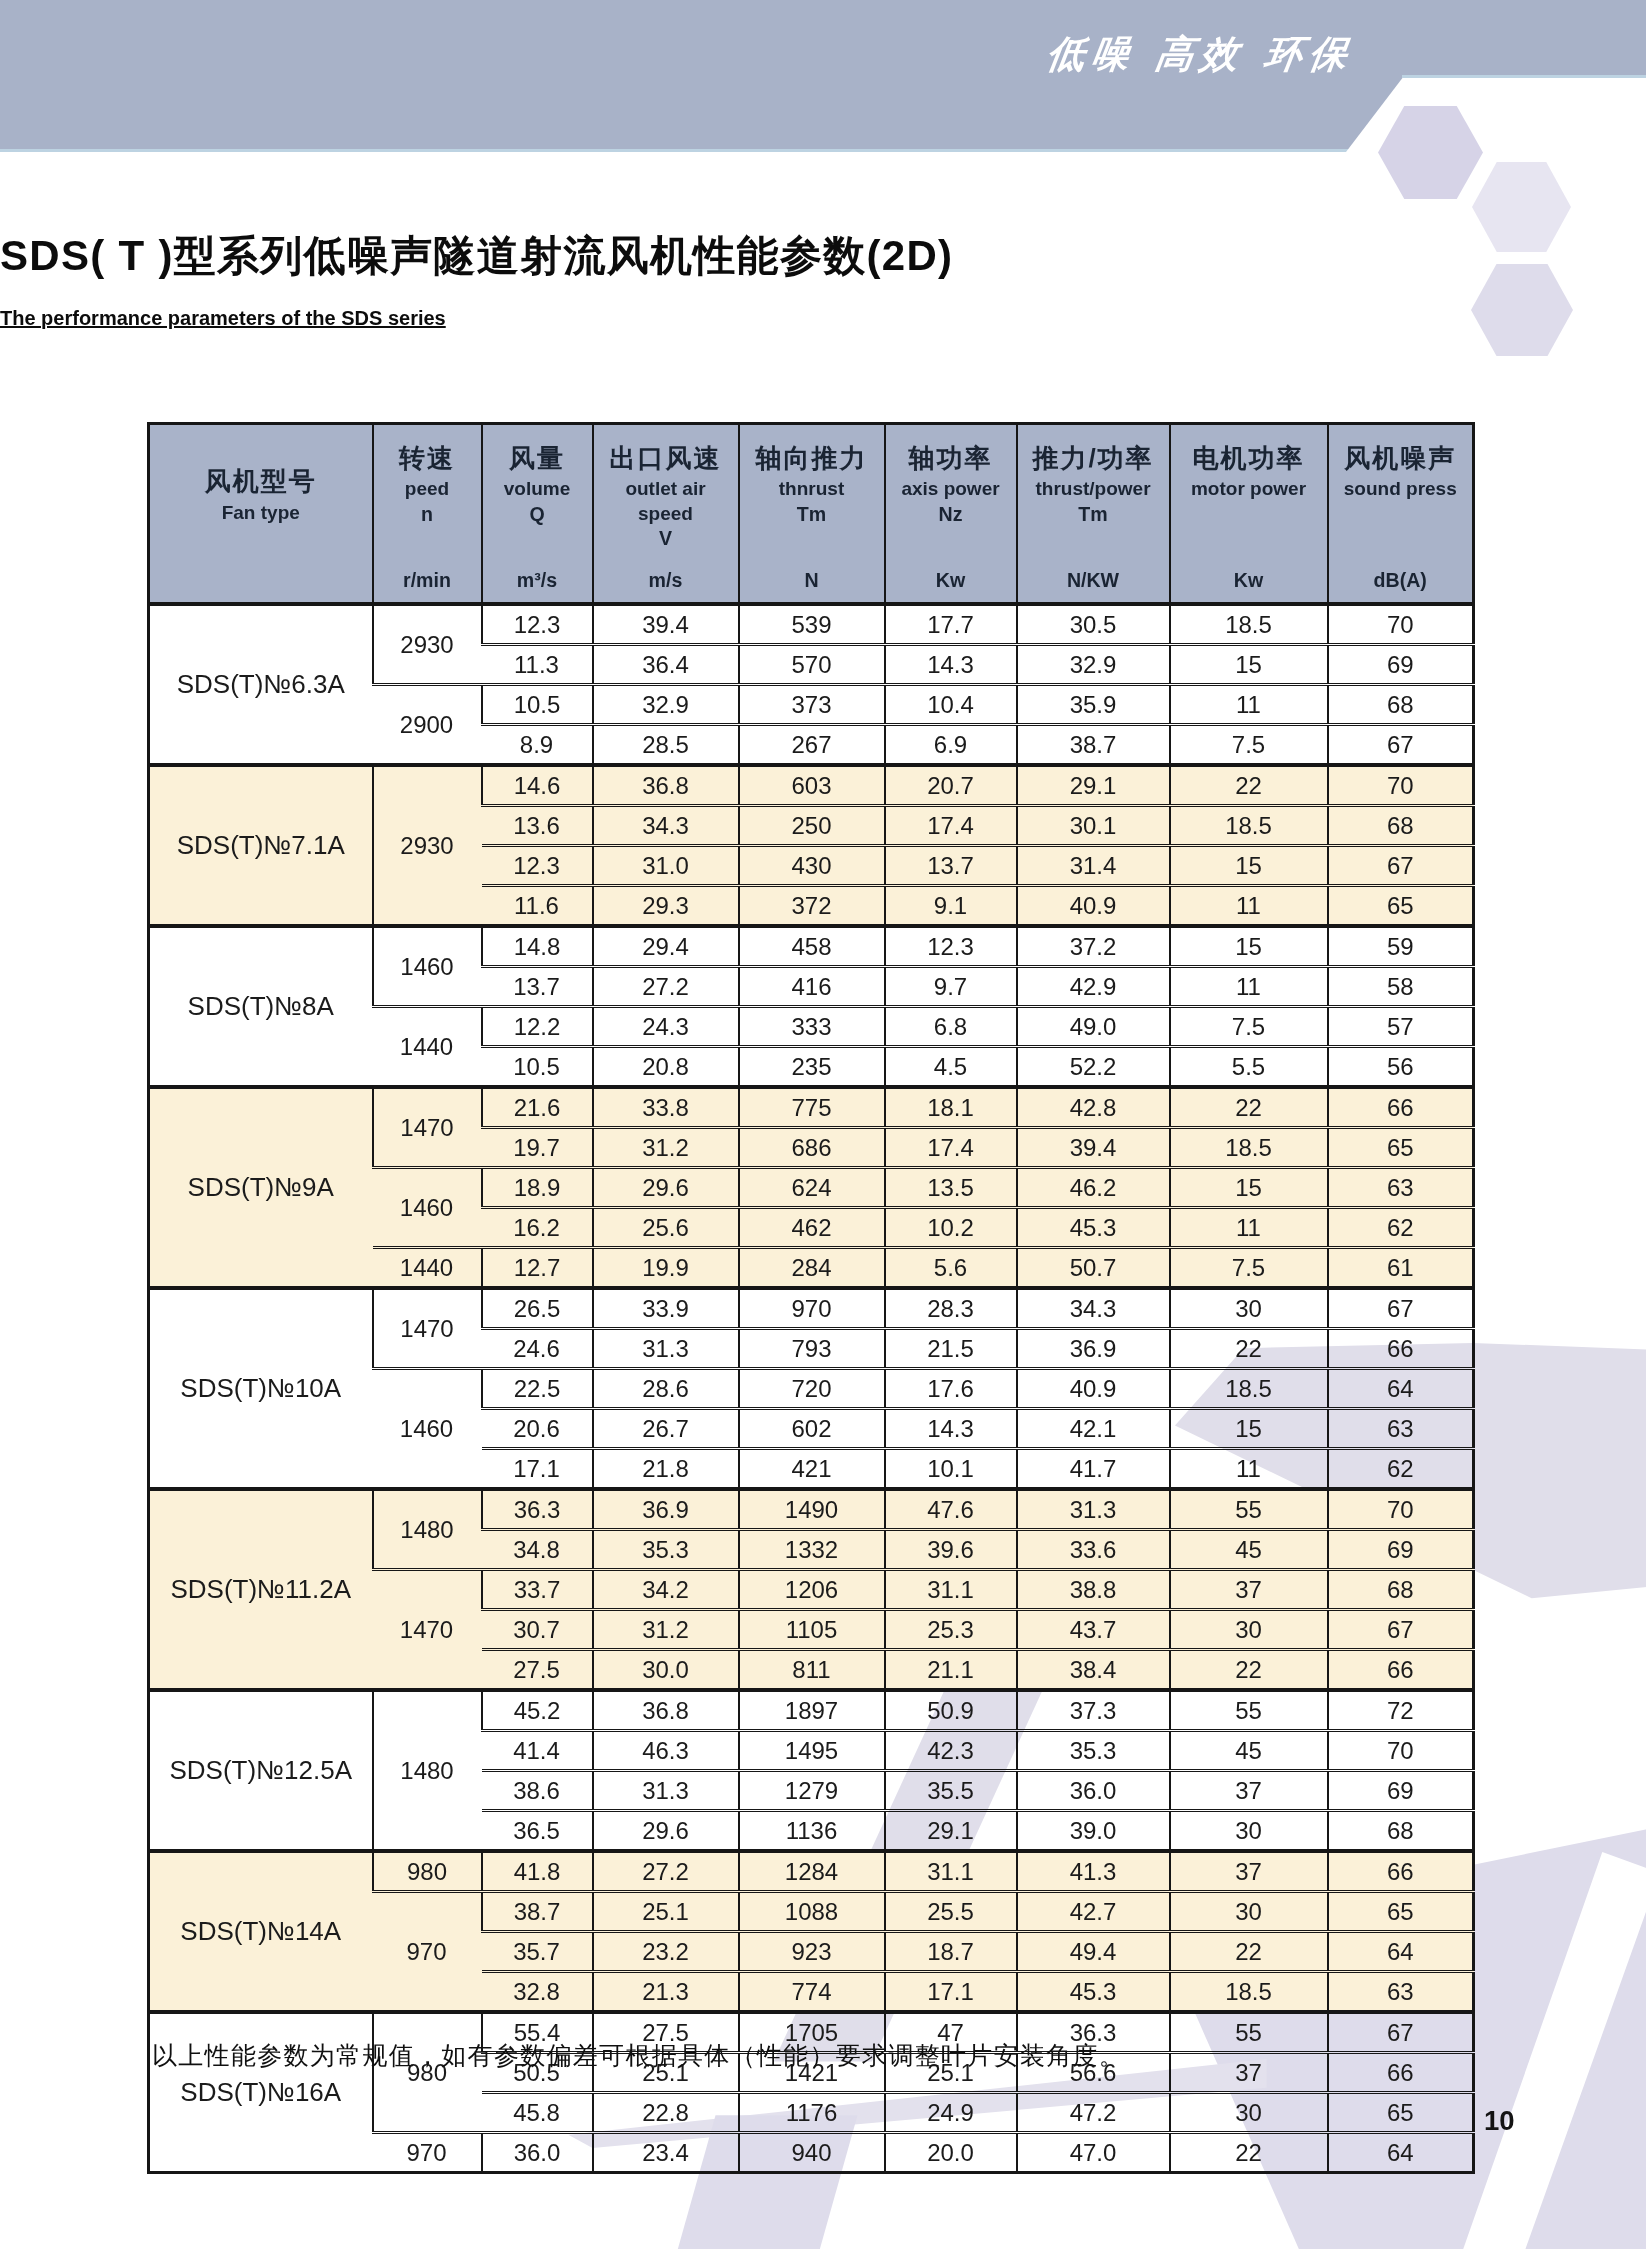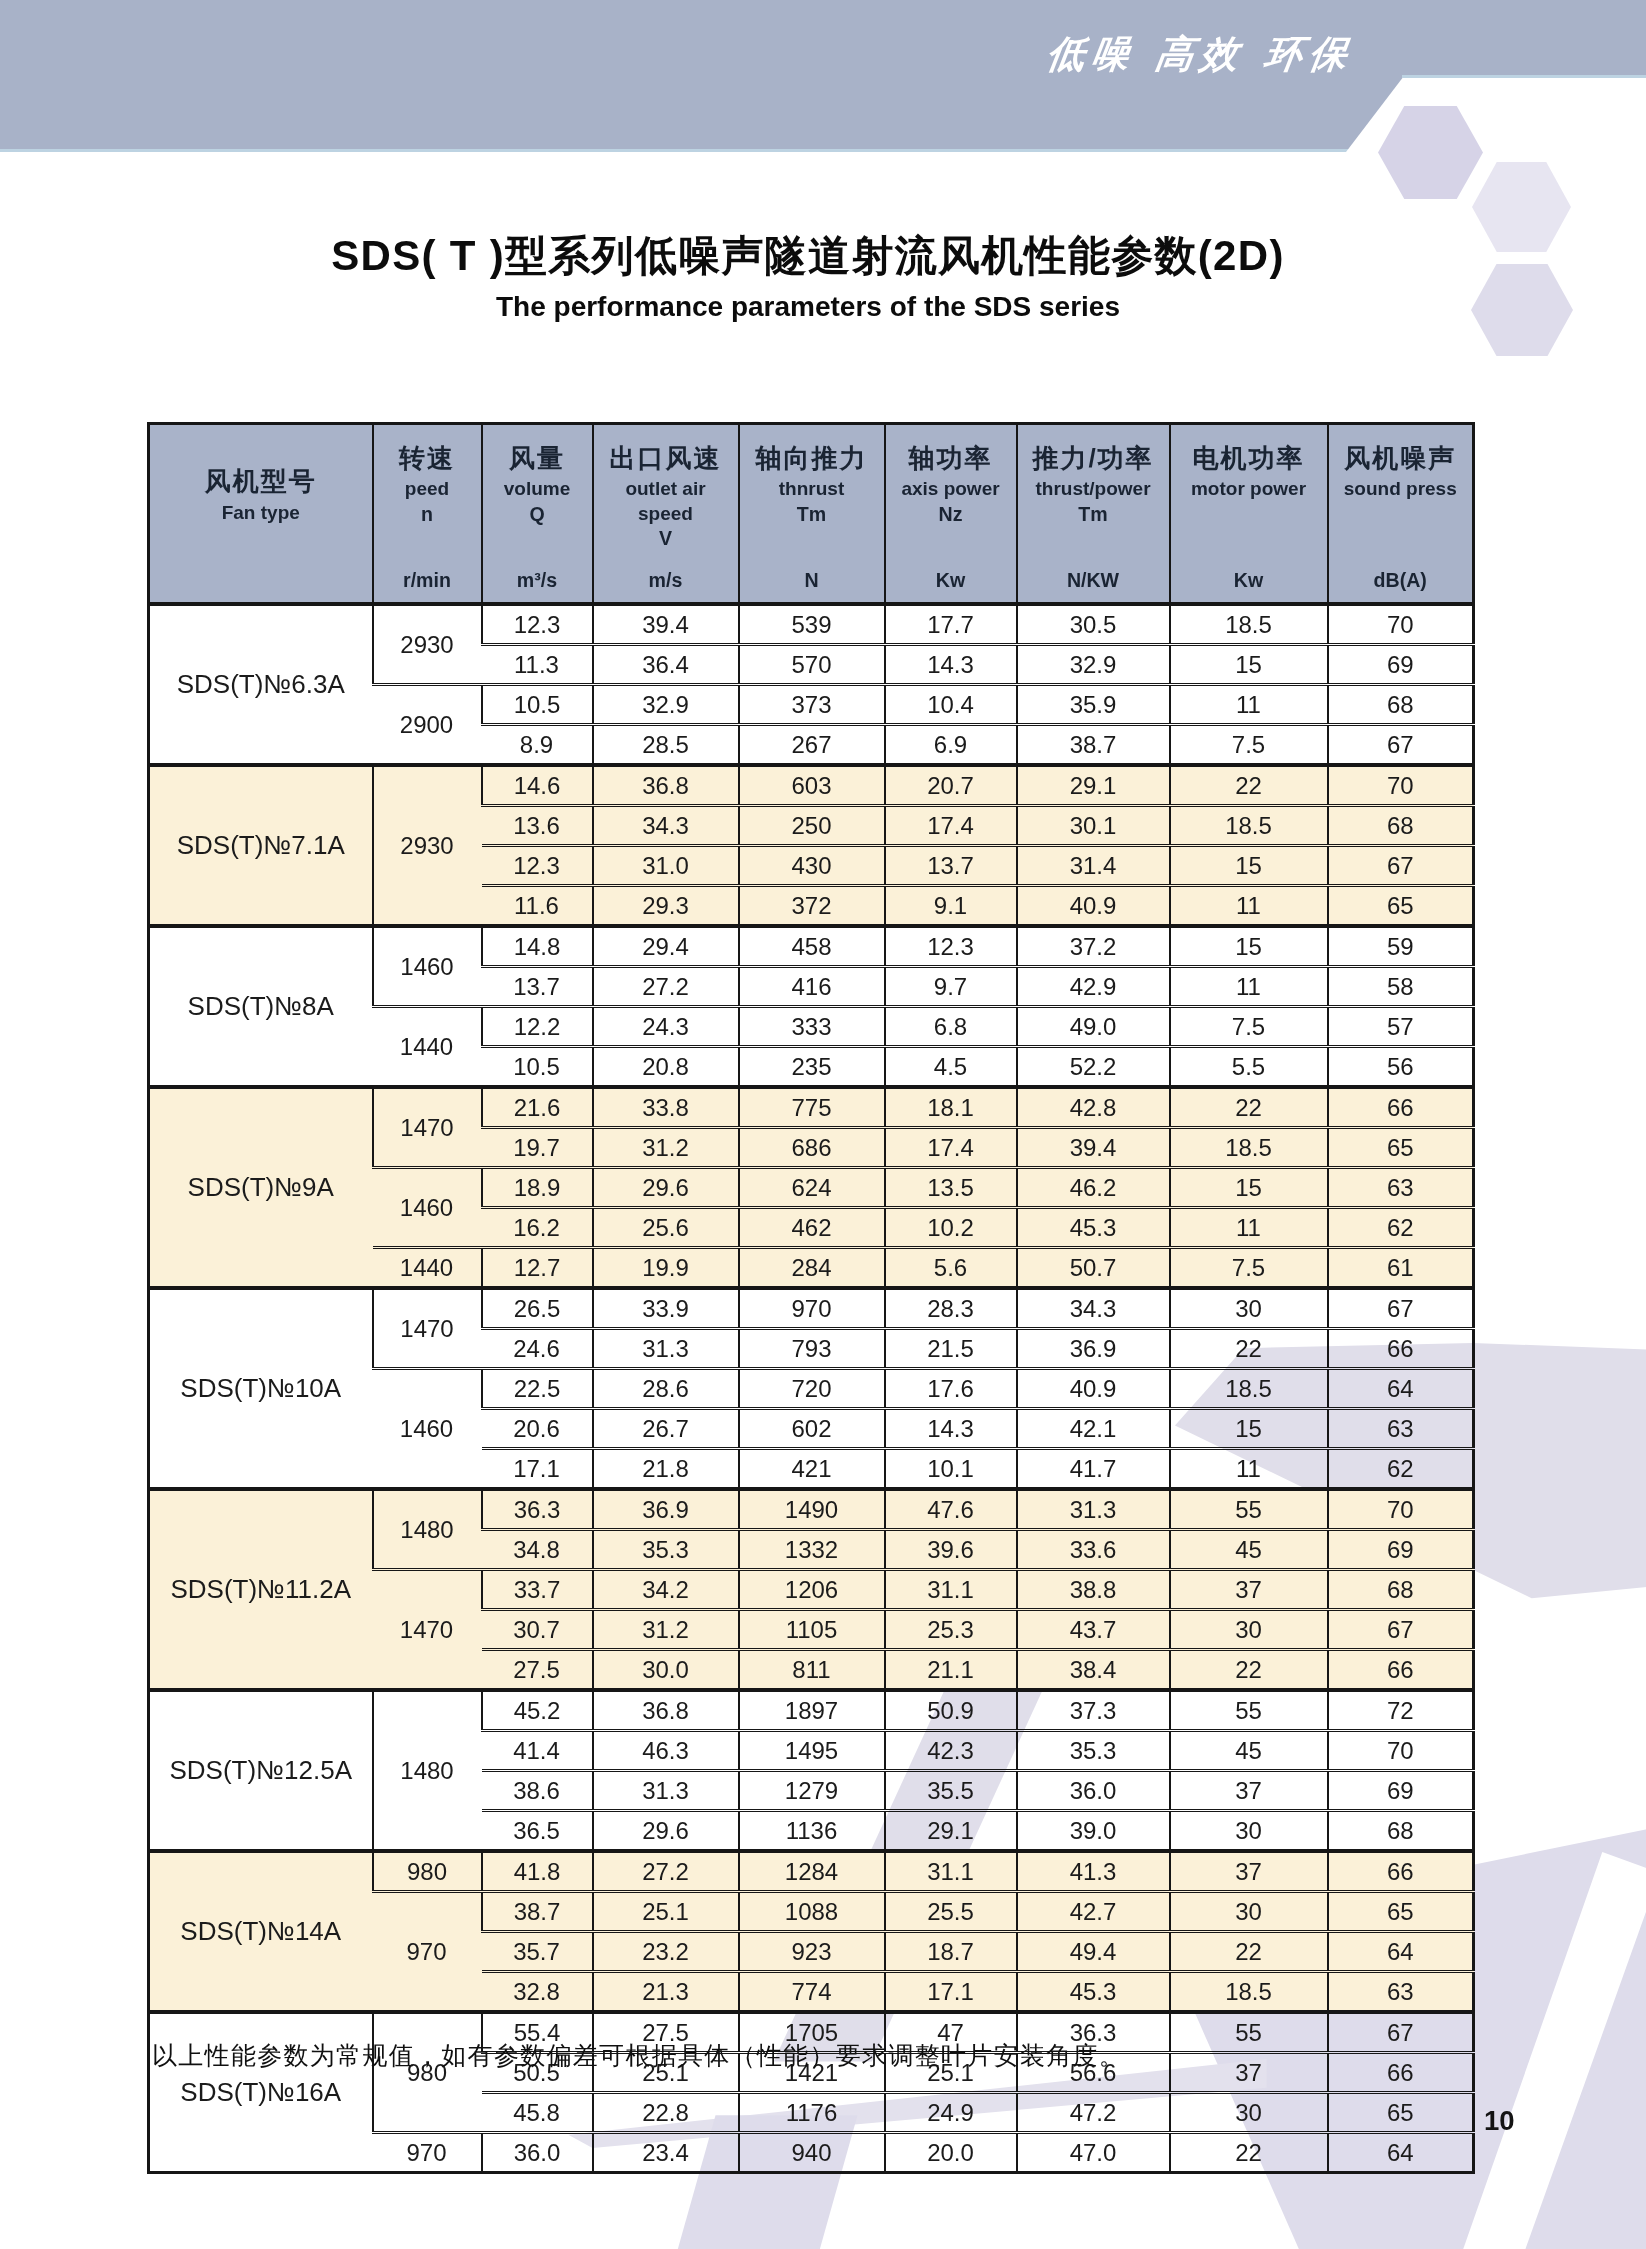--- a/index.html
+++ b/index.html
@@ -16,23 +16,23 @@
   .slogan{position:absolute;left:1047px;top:29px;width:406px;z-index:4;color:#ffffff;
     font-size:38px;font-weight:bold;font-style:italic;letter-spacing:6.5px;
     transform:skewX(-8deg);font-family:"DejaVu Serif",serif;white-space:nowrap;}
   .hex{position:absolute;z-index:4;clip-path:polygon(25% 0%,75% 0%,100% 50%,75% 100%,25% 100%,0% 50%);}
   .hex1{left:1378px;top:106px;width:105px;height:93px;background:#d6d3e7;}
   .hex2{left:1472px;top:162px;width:99px;height:90px;background:#e7e5f1;}
   .hex3{left:1471px;top:264px;width:102px;height:92px;background:#dedceb;}
   
   .deco{position:absolute;left:0;top:0;z-index:0;}
   
-  .title-wrap{position:absolute;left:0;top:228px;width:1616px;text-align:center;z-index:2;color:#0c0c0c;}
+  .title-wrap{position:absolute;left:0;top:228px;width:1616px;z-index:2;color:#0c0c0c;}
   .title-zh{font-size:42px;font-weight:900;letter-spacing:1.3px;white-space:nowrap;}
-  .title-en{font-size:28px;font-weight:800;line-height:1.25;margin-top:5px;letter-spacing:0;}
+  .title-en{font-size:20px;font-weight:800;line-height:1.25;margin-top:22px;letter-spacing:0;text-decoration:underline;}
   
   table.perf{position:absolute;left:147px;top:422px;width:1325px;z-index:1;
     border-collapse:collapse;table-layout:fixed;border:3.3px solid #161616;}
   .perf th,.perf td{border-left:2px solid #161616;text-align:center;vertical-align:middle;
     padding:0;color:#1b1b1b;}
   .perf th:first-child,.perf td:first-child{border-left:none;}
   .perf thead th{border-bottom:4.6px solid #161616;background:#a9b3c9;height:177px;}
   .hcell{display:flex;flex-direction:column;align-items:center;height:177px;
     padding:15.7px 0 10.5px;box-sizing:border-box;color:#1a2433;}
   .hcell.center{justify-content:center;padding-bottom:55px;text-align:center;}

